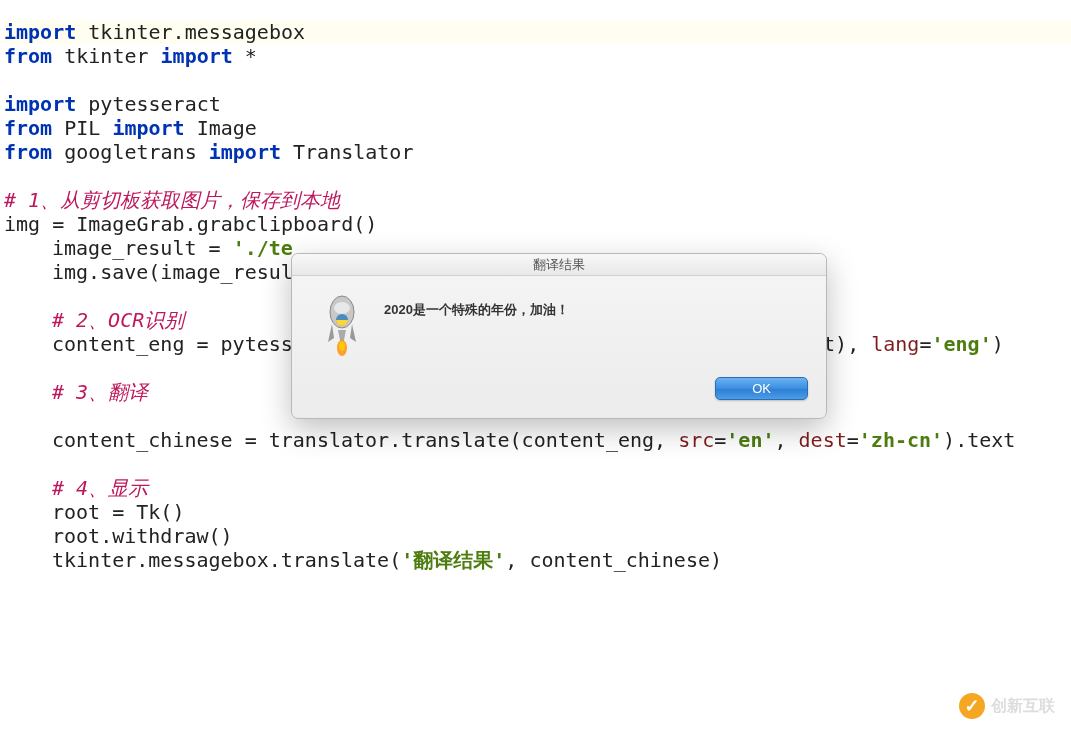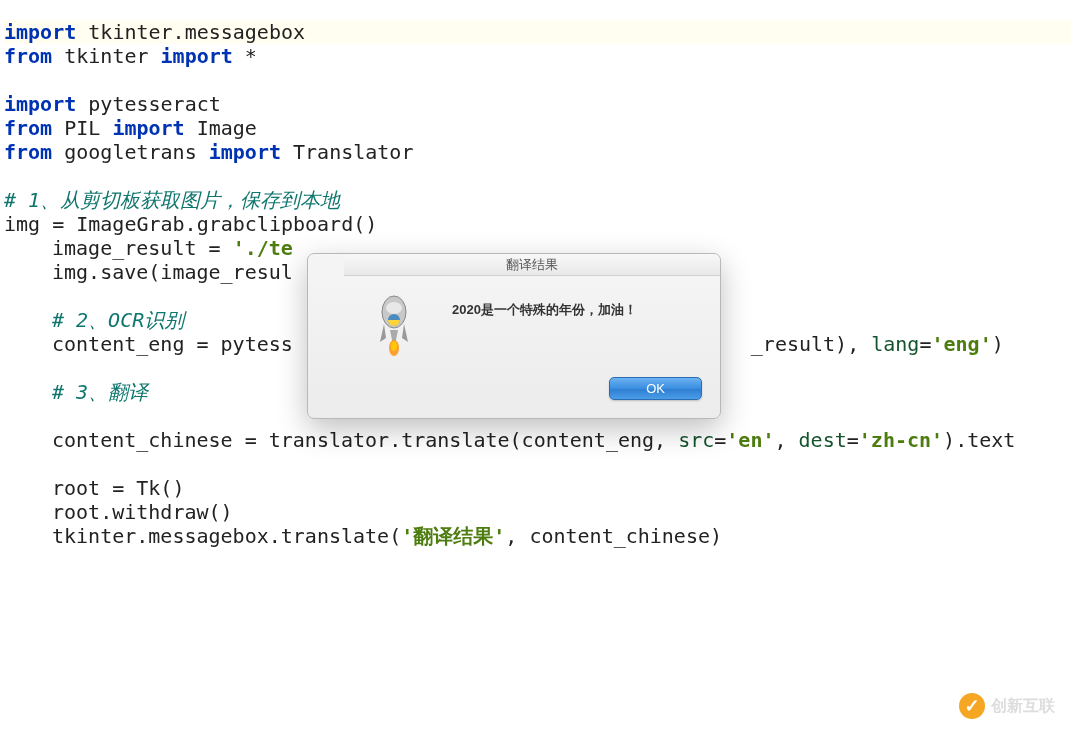--- a/index.html
+++ b/index.html
@@ -21,53 +21,52 @@
       padding: 20px 0 0 4px;
     }
     .highlighted-line {
       background: #fffef0;
       display: block;
       width: 100%;
     }
     .line { display: block; white-space: pre; }
     .kw { color: #0033b3; font-weight: bold; }
     .id { color: #222; }
-    .comment { color: #0f766e; font-style: italic; }
+    .comment { color: #be185d; font-style: italic; }
     .string { color: #4d7c0f; font-weight: bold; }
-    .param { color: #14532d; }
+    .param { color: #7f1d1d; }
     .punct { color: #222; }
     .indent1 { padding-left: 48px; }
     
     .dialog {
       position: absolute;
       top: 253px;
-      left: 307px;
-      width: 414px;
+      left: 291px;
+      width: 536px;
       background: linear-gradient(to bottom, #f5f5f5, #ececec);
       border: 1px solid #b8b8b8;
       border-radius: 7px;
       box-shadow: 0 10px 30px rgba(0,0,0,0.25);
-      padding-left: 36px;
     }
     .dialog-titlebar {
       height: 22px;
       background: linear-gradient(to bottom, #f8f8f8, #e8e8e8);
       border-bottom: 1px solid #d0d0d0;
       border-radius: 7px 7px 0 0;
       text-align: center;
       font-family: -apple-system, "Helvetica Neue", sans-serif;
       font-size: 13px;
       color: #555;
       line-height: 22px;
     }
     .dialog-body {
       padding: 18px 20px 10px 20px;
       display: flex;
       align-items: flex-start;
-      gap: 36px;
+      gap: 20px;
       text-align: center;
     }
     .dialog-icon {
       width: 44px;
       height: 64px;
       flex-shrink: 0;
       margin-left: 8px;
     }
     .dialog-message {
       font-family: -apple-system, "Helvetica Neue", sans-serif;
@@ -136,20 +135,21 @@
   <span class="line indent1"><span class="id">image_result = </span><span class="string">'./te</span></span>
   <span class="line indent1"><span class="id">img.save(image_resul</span></span>
   <span class="line"> </span>
   <span class="line indent1"><span class="comment"># 2、OCR识别</span></span>
   <span class="line indent1"><span class="id">content_eng = pytess</span><span style="display:inline-block;width:458px;"></span><span class="id">_result), </span><span class="param">lang</span><span class="punct">=</span><span class="string">'eng'</span><span class="punct">)</span></span>
   <span class="line"> </span>
   <span class="line indent1"><span class="comment"># 3、翻译</span></span>
   <span class="line"> </span>
   <span class="line indent1"><span class="id">content_chinese = translator.translate(content_eng, </span><span class="param">src</span><span class="punct">=</span><span class="string">'en'</span><span class="punct">, </span><span class="param">dest</span><span class="punct">=</span><span class="string">'zh-cn'</span><span class="punct">).text</span></span>
   <span class="line"> </span>
+  <span class="line indent1"><span class="comment"># 4、显示</span></span>
   <span class="line indent1"><span class="id">root = Tk()</span></span>
   <span class="line indent1"><span class="id">root.withdraw()</span></span>
   <span class="line indent1"><span class="id">tkinter.messagebox.translate(</span><span class="string">'翻译结果'</span><span class="id">, content_chinese)</span></span>
 </div>
 
 <div class="dialog">
   <div class="dialog-titlebar">翻译结果</div>
   <div class="dialog-body">
     <div class="dialog-icon">
       <svg viewBox="0 0 44 64" width="44" height="64">

